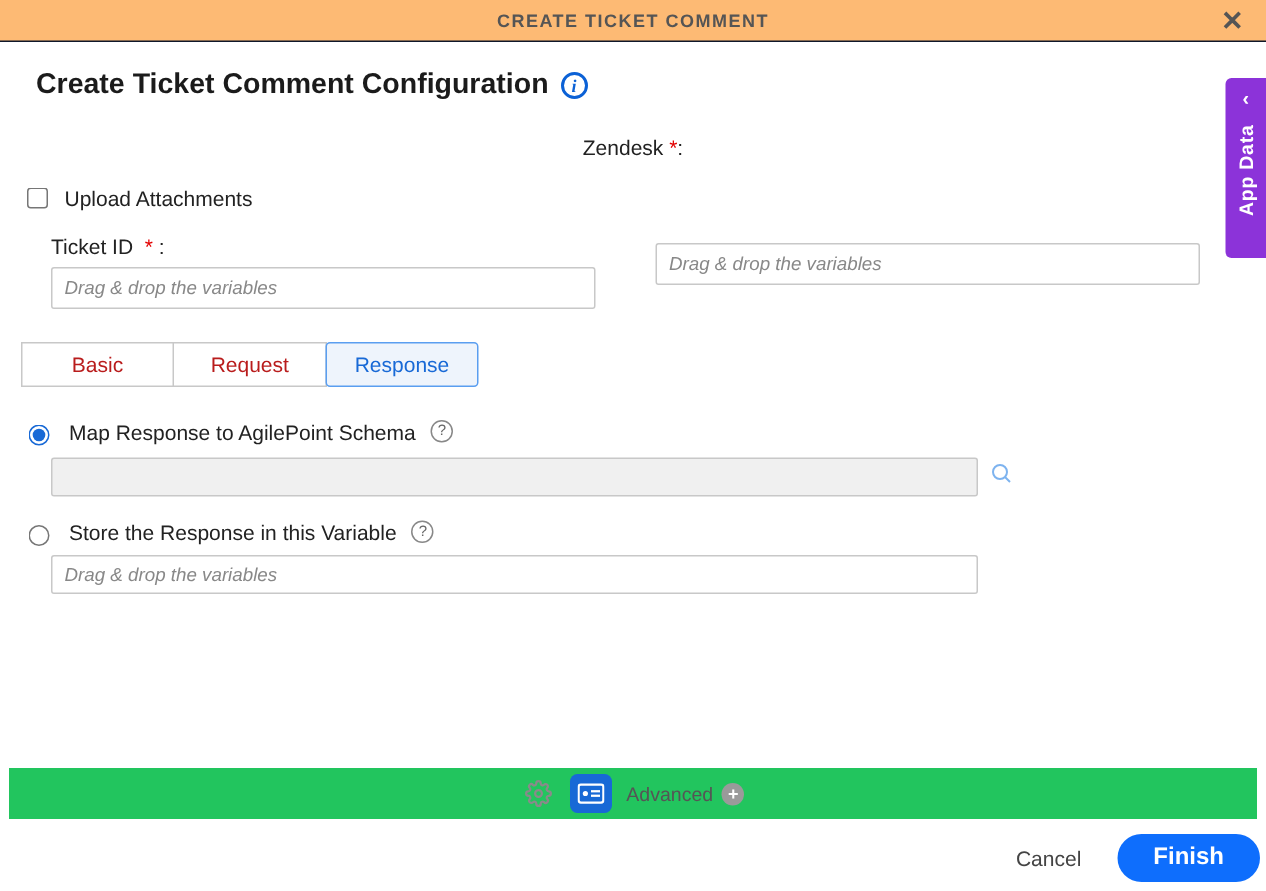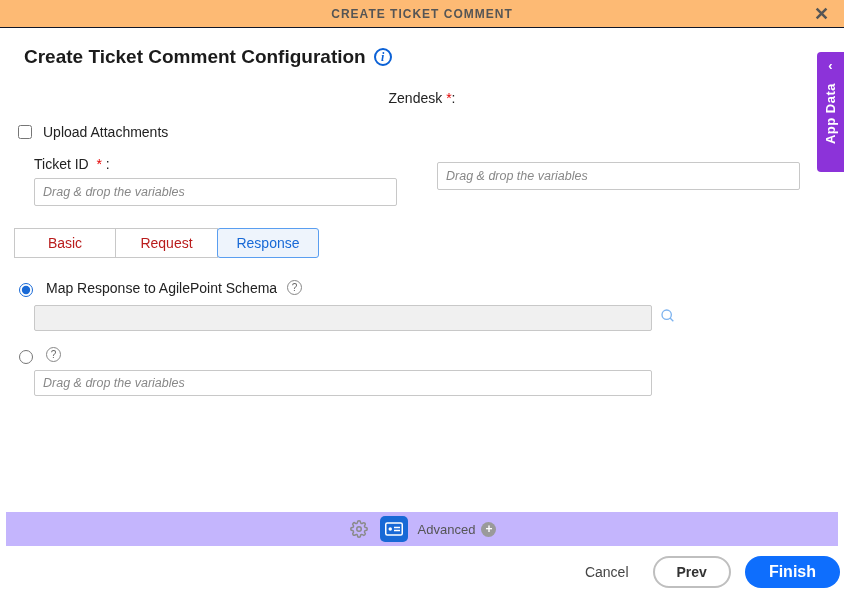--- a/index.html
+++ b/index.html
@@ -104,21 +104,21 @@
 
   .var-input-row { margin:6px 0 0 20px; }
   .var-input {
     width:618px; height:26px; border:1px solid #c8c8c8; background:#fff;
     border-radius:2px; padding:0 8px; font-size:12.5px; color:#888; font-style:italic;
     display:flex; align-items:center;
   }
 
   
   .footer-strip {
-    position:absolute; left:6px; right:6px; top:512px; height:34px; background:#c4b5fd;
+    position:absolute; left:6px; right:6px; top:512px; height:34px; background:#22c55e;
     display:flex; align-items:center; justify-content:center; gap:10px;
   }
   .gear-btn { width:22px; height:22px; color:#7a7a7a; display:flex; align-items:center; justify-content:center; cursor:pointer; }
   .gear-btn svg { width:18px; height:18px; }
   .id-card-btn {
     width:28px; height:26px; background:#1869d6; border-radius:5px;
     display:flex; align-items:center; justify-content:center; cursor:pointer;
   }
   .id-card-btn svg { width:18px; height:14px; }
   .adv-label { font-size:13px; color:#555; display:flex; align-items:center; gap:6px; cursor:pointer; }
@@ -202,20 +202,21 @@
       <span class="zoom-icon">
         <svg width="16" height="16" viewBox="0 0 24 24" fill="none" stroke="#7db3ef" stroke-width="2">
           <circle cx="10" cy="10" r="7"></circle>
             <line x1="20" y1="20" x2="15" y2="15"></line>
         </svg>
       </span>
     </div>
 
     <div class="radio-row" style="margin-top:16px;">
       <input type="radio" name="resp" style="">
+      <span>Store the Response in this Variable</span>
       <span class="help-icon">?</span>
     </div>
     <div class="var-input-row">
       <div class="var-input">
         <span>Drag &amp; drop the variables</span>
       </div>
     </div>
   </div>
 
 </div>
@@ -236,15 +237,14 @@
     </svg>
   </div>
   <div class="adv-label">
     <span>Advanced</span>
     <span class="adv-plus-circle">+</span>
   </div>
 </div>
 
 <div class="footer-btns">
   <span class="cancel-link">Cancel</span>
-  <span class="prev-btn">Prev</span>
   <span class="finish-btn">Finish</span>
 </div>
 
 </body></html>

